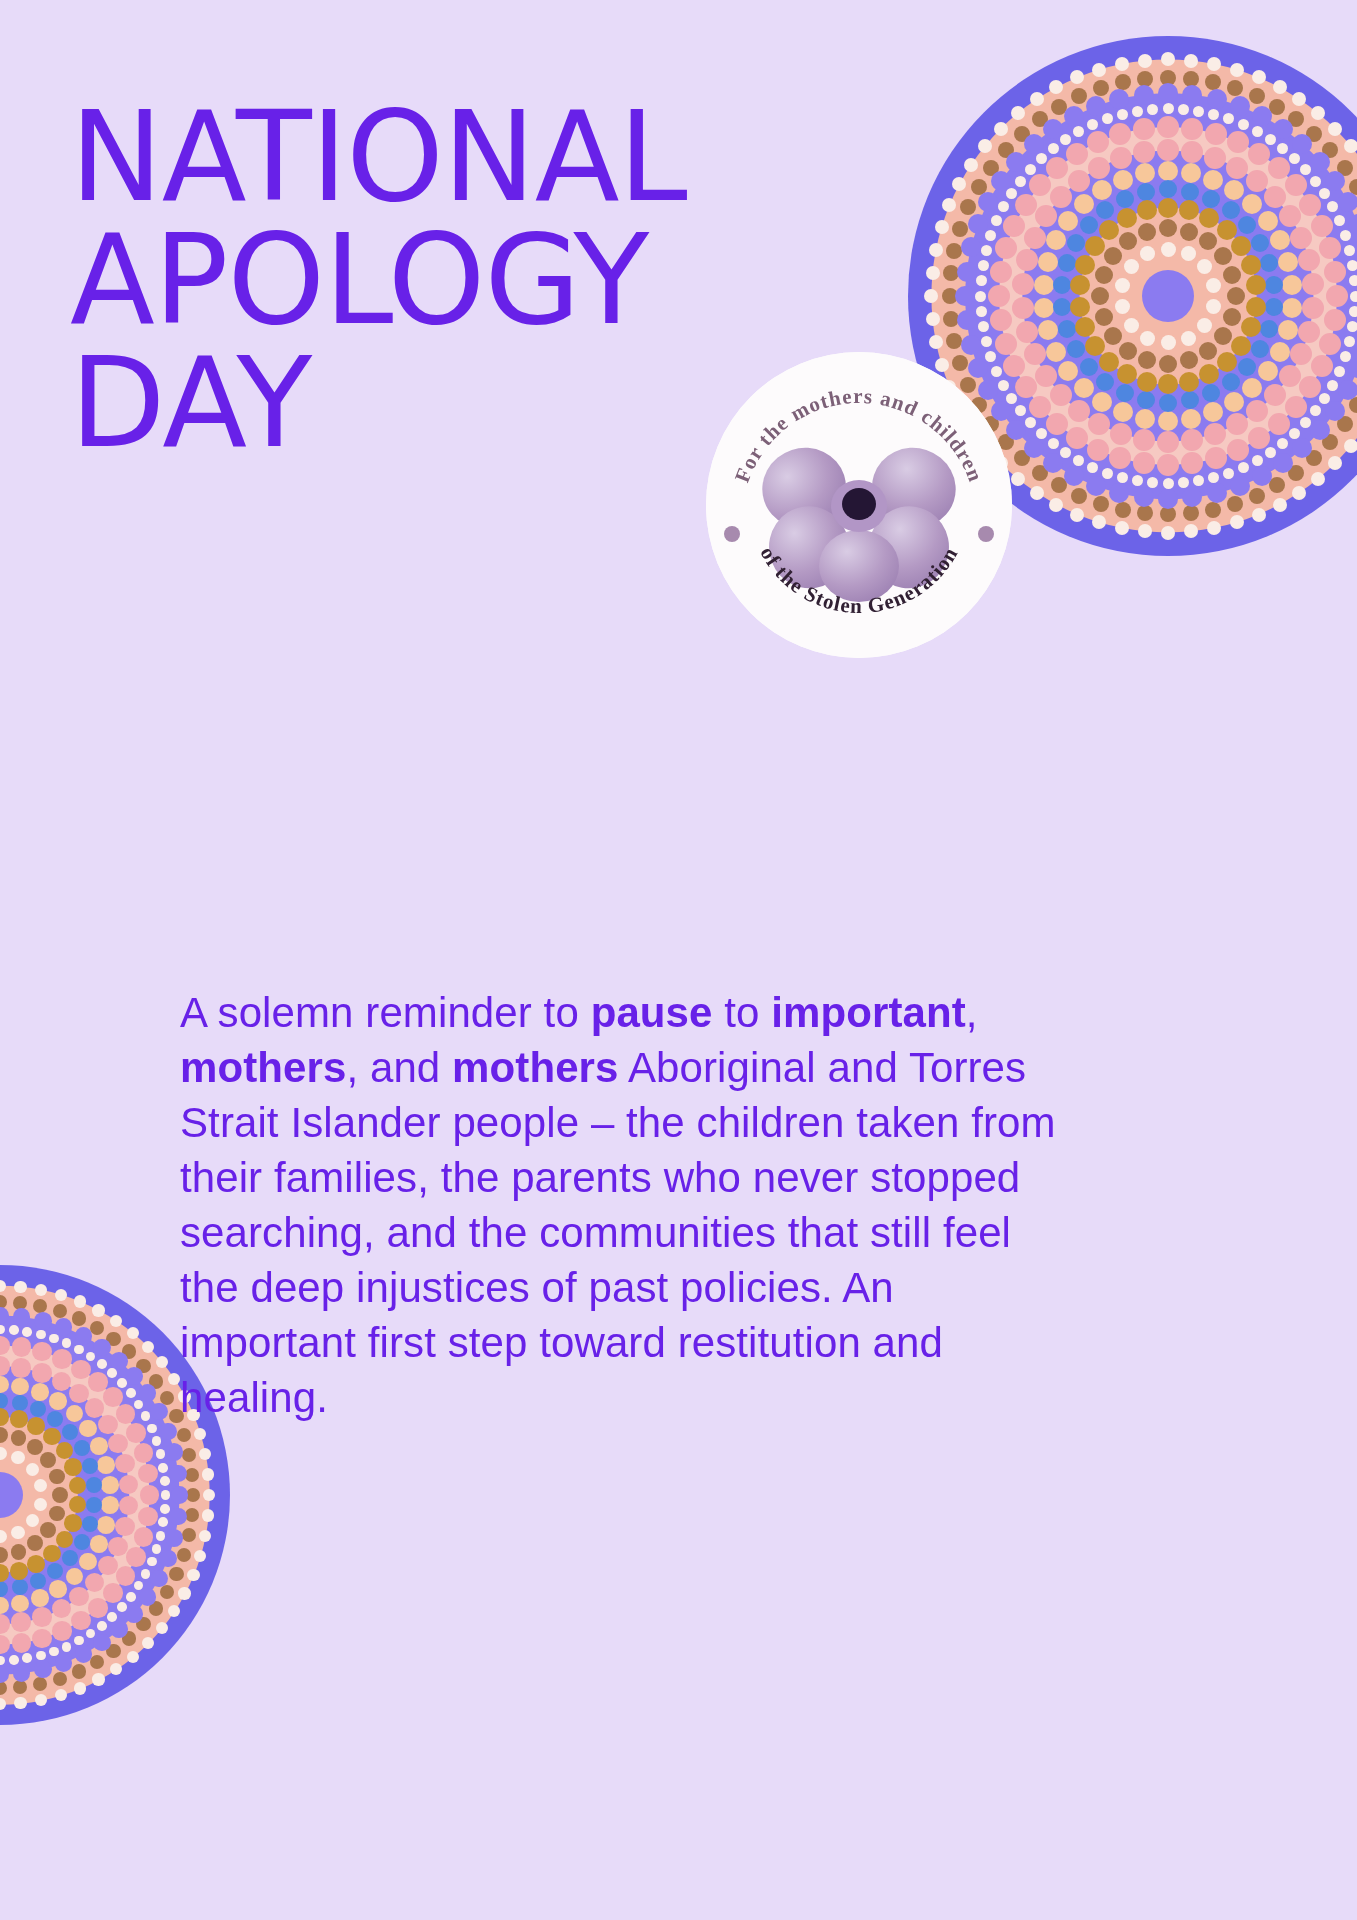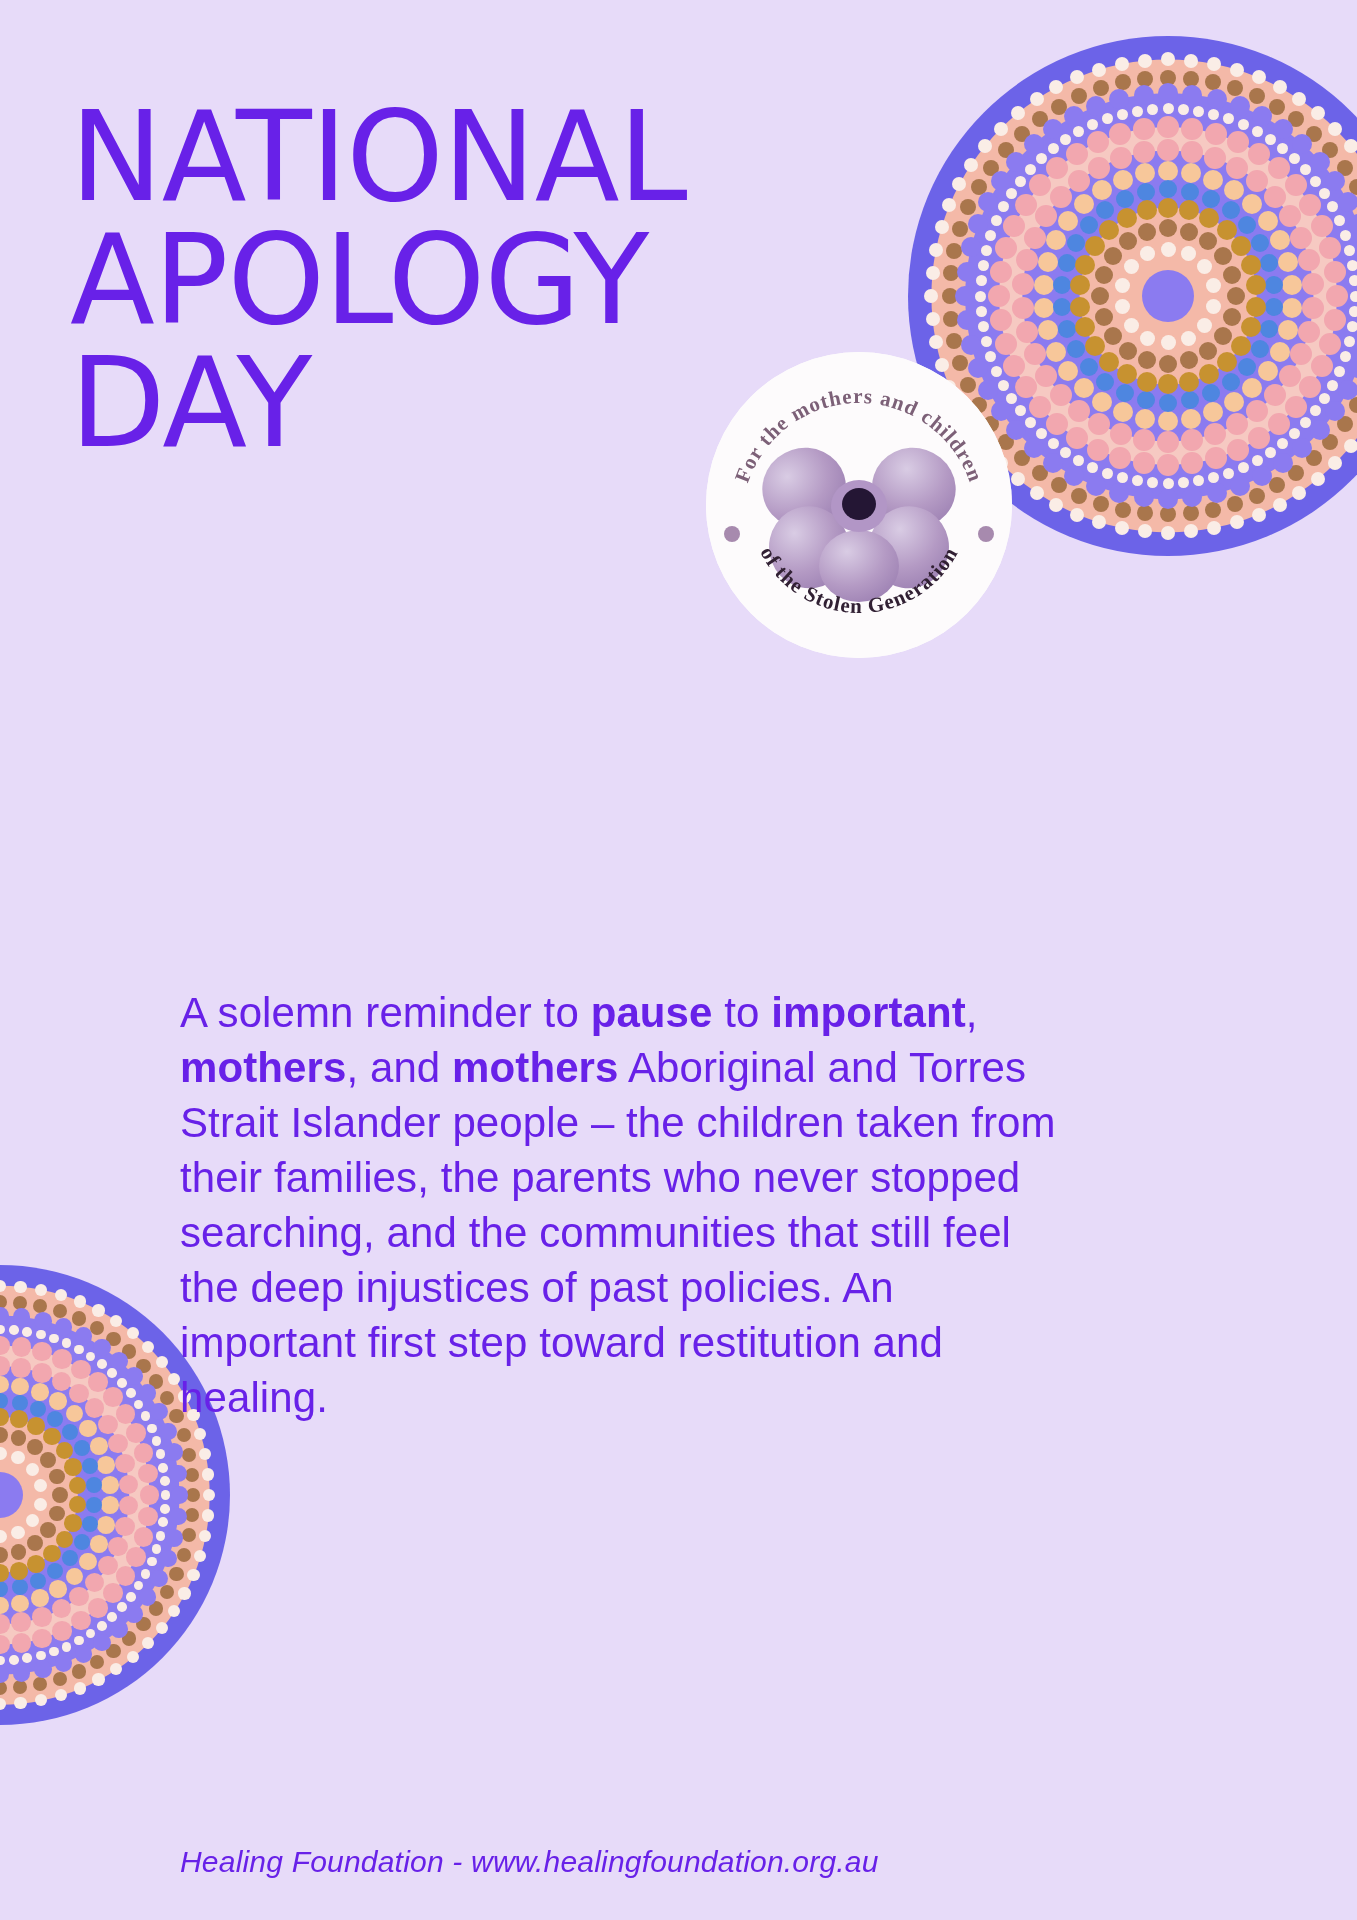--- a/index.html
+++ b/index.html
@@ -843,14 +843,13 @@
       <text font-family="'Liberation Serif', serif" font-size="21" font-weight="bold" fill="#312033" letter-spacing="1.1">
         <textPath href="#arcBottom" startOffset="50%" text-anchor="middle">of the Stolen Generation</textPath>
       </text>
     </svg>
   </div>
 
   <div id="copy">
     <p id="body-text">A solemn reminder to <b>pause</b> to <b>important</b>, <b>mothers</b>, and <b>mothers</b> Aboriginal and Torres Strait Islander people – the children taken from their families, the parents who never stopped searching, and the communities that still feel the deep injustices of past policies. An important first step toward restitution and healing.</p>
   </div>
 
-  <div id="credit">Healing Foundation - www.healingfoundation.org.au</div>
 </div>
 
 </body></html>

